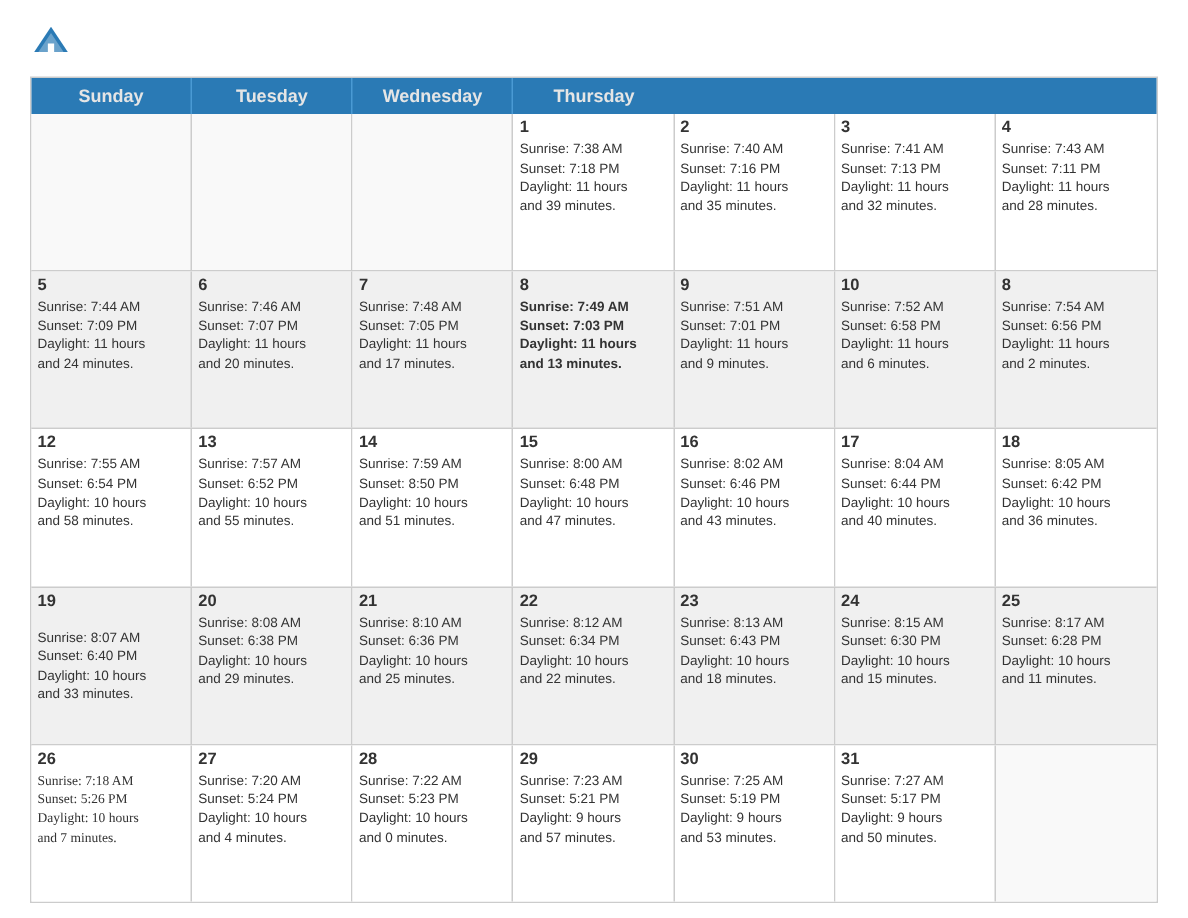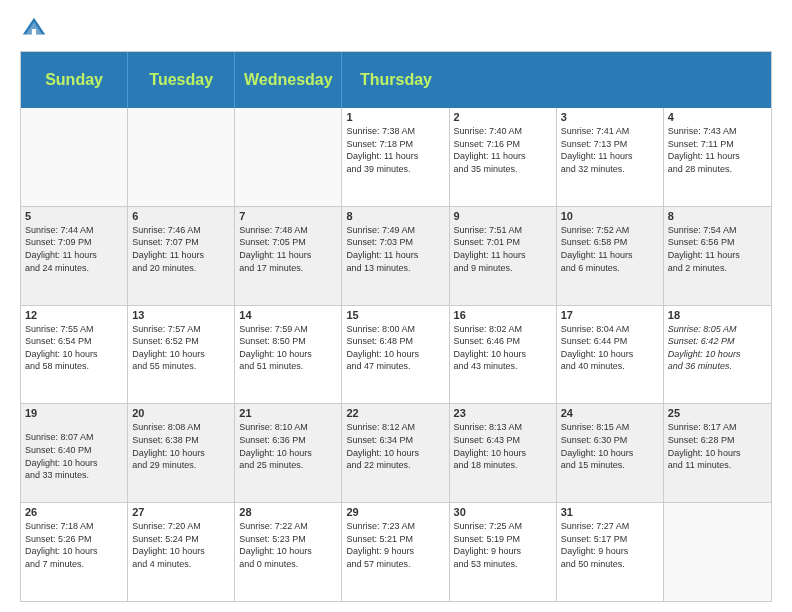--- a/index.html
+++ b/index.html
@@ -57,24 +57,24 @@
       display: flex;
       flex-direction: column;
       border: 1px solid #ccc;
     }
     .cal-header {
       display: grid;
       grid-template-columns: repeat(7, 1fr);
       background: #2a7ab5;
     }
     .cal-header-cell {
-      color: #bef264;
-      font-size: 16px;
+      color: #e5e5e5;
+      font-size: 12px;
       font-weight: bold;
-      padding: 19px 4px;
+      padding: 5px 4px;
       text-align: center;
       border-right: 1px solid #4a9ad4;
     }
     .cal-header-cell:last-child { border-right: none; }
     .cal-body {
       display: flex;
       flex-direction: column;
       flex: 1;
     }
     .cal-row {
@@ -186,21 +186,21 @@
           </div>
           <div class="cal-cell shaded">
             <div class="day-num">7</div>
             <div class="day-info" style="white-space: pre-line;">Sunrise: 7:48 AM
 Sunset: 7:05 PM
 Daylight: 11 hours
 and 17 minutes.</div>
           </div>
           <div class="cal-cell shaded">
             <div class="day-num">8</div>
-            <div class="day-info" style="white-space: pre-line;">Sunrise: 7:49 AM
+            <div class="day-info" style="white-space: pre-line; font-weight: bold;">Sunrise: 7:49 AM
 Sunset: 7:03 PM
 Daylight: 11 hours
 and 13 minutes.</div>
           </div>
           <div class="cal-cell shaded">
             <div class="day-num">9</div>
             <div class="day-info" style="white-space: pre-line;">Sunrise: 7:51 AM
 Sunset: 7:01 PM
 Daylight: 11 hours
 and 9 minutes.</div>
@@ -258,21 +258,21 @@
           </div>
           <div class="cal-cell">
             <div class="day-num">17</div>
             <div class="day-info" style="white-space: pre-line;">Sunrise: 8:04 AM
 Sunset: 6:44 PM
 Daylight: 10 hours
 and 40 minutes.</div>
           </div>
           <div class="cal-cell">
             <div class="day-num">18</div>
-            <div class="day-info" style="white-space: pre-line; font-style: italic;">Sunrise: 8:05 AM
+            <div class="day-info" style="white-space: pre-line;">Sunrise: 8:05 AM
 Sunset: 6:42 PM
 Daylight: 10 hours
 and 36 minutes.</div>
           </div>
         </div>
         <div class="cal-row">
           <div class="cal-cell shaded">
             <div class="day-num">19</div>
             <div class="day-info" style="white-space: pre-line; margin-top: 12px;">Sunrise: 8:07 AM
 Sunset: 6:40 PM
@@ -318,21 +318,21 @@
             <div class="day-num">25</div>
             <div class="day-info" style="white-space: pre-line;">Sunrise: 8:17 AM
 Sunset: 6:28 PM
 Daylight: 10 hours
 and 11 minutes.</div>
           </div>
         </div>
         <div class="cal-row">
           <div class="cal-cell">
             <div class="day-num">26</div>
-            <div class="day-info" style="white-space: pre-line;">Sunrise: 7:18 AM
+            <div class="day-info" style="white-space: pre-line; font-family: Liberation Serif, serif;">Sunrise: 7:18 AM
 Sunset: 5:26 PM
 Daylight: 10 hours
 and 7 minutes.</div>
           </div>
           <div class="cal-cell">
             <div class="day-num">27</div>
             <div class="day-info" style="white-space: pre-line;">Sunrise: 7:20 AM
 Sunset: 5:24 PM
 Daylight: 10 hours
 and 4 minutes.</div>

